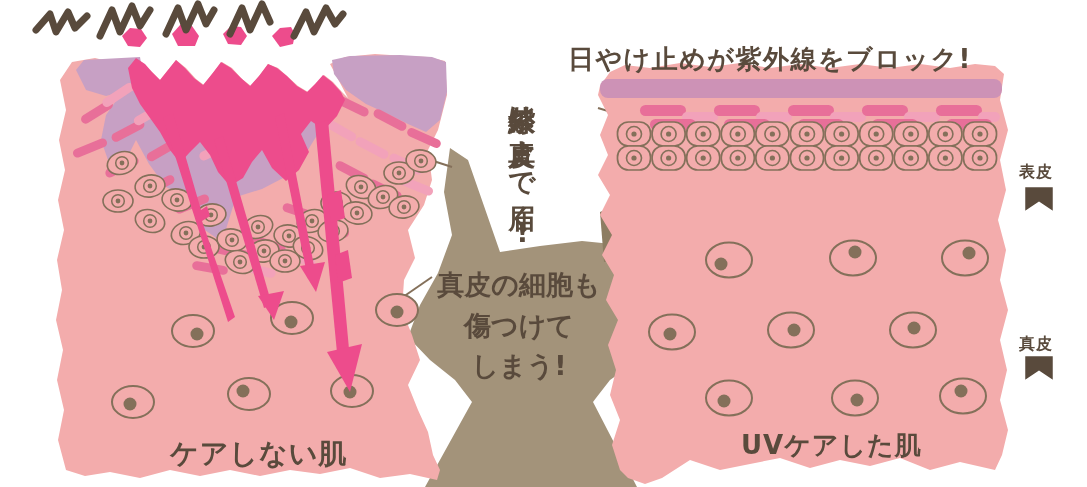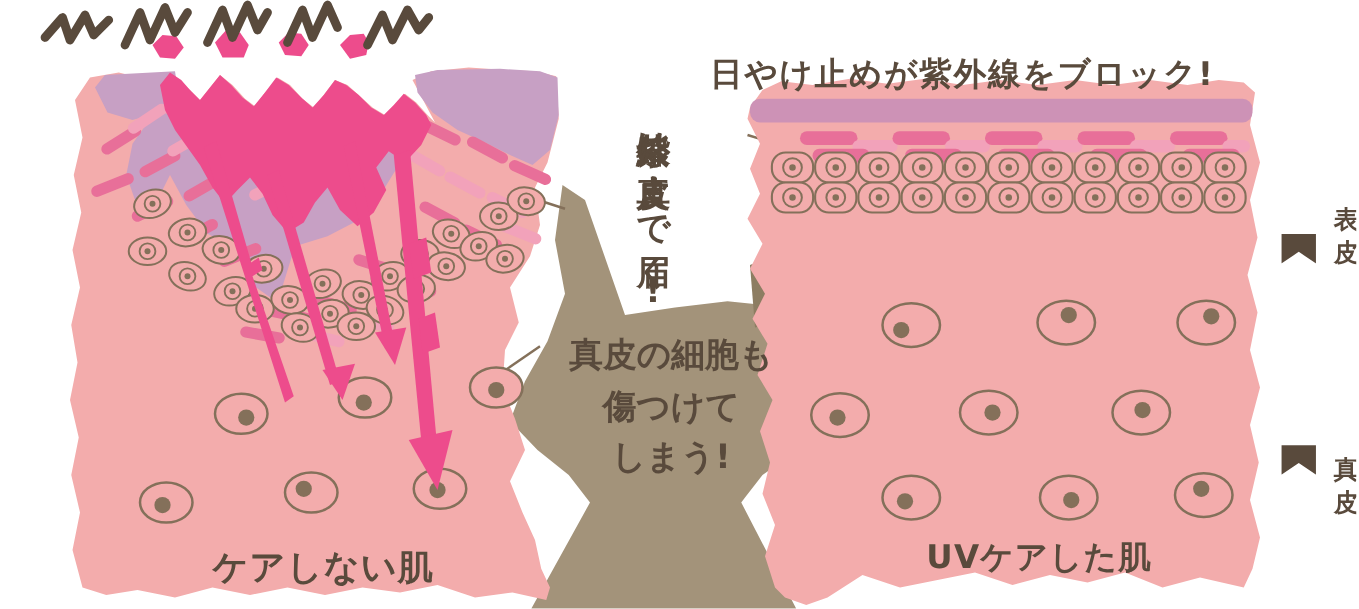--- a/index.html
+++ b/index.html
@@ -3,28 +3,28 @@
 <meta charset="utf-8">
 <style>
   html,body{margin:0;padding:0;background:#fff;}
   .stage{position:relative;width:1085px;height:487px;background:#ffffff;overflow:hidden;
          font-family:"DejaVu Sans","Liberation Sans",sans-serif;}
   .stage svg{position:absolute;left:0;top:0;}
   .lbl{position:absolute;color:#594a3c;font-weight:700;white-space:pre-line;}
   .cap-topright{left:568px;top:42px;font-size:26px;letter-spacing:1.5px;}
   .note-upper{left:503px;top:84px;height:182px;writing-mode:vertical-rl;text-orientation:upright;
               font-size:27px;line-height:1.4;letter-spacing:1px;}
-  .note-lower{left:442px;top:265px;width:190px;text-align:center;font-size:27px;line-height:1.5;}
+  .note-lower{left:424px;top:265px;width:190px;text-align:center;font-size:27px;line-height:1.5;}
   .skin-left-label{left:170px;top:435px;font-size:28px;letter-spacing:1px;}
   .skin-right-label{left:741px;top:428px;font-size:26px;letter-spacing:1px;}
-  .layer{left:1067px;font-size:20px;letter-spacing:1px;
+  .layer{left:1019px;font-size:16px;letter-spacing:1px;
          text-shadow:-2px 0 0 #fff,2px 0 0 #fff,0 -2px 0 #fff,0 2px 0 #fff,
                      -1px -1px 0 #fff,1px -1px 0 #fff,-1px 1px 0 #fff,1px 1px 0 #fff;}
   .layer-epi{top:162px;}
-  .layer-der{top:334px;margin-top:28px;}
+  .layer-der{top:334px;}
 </style>
 </head>
 <body>
 
 <div class="stage">
   <svg width="1087" height="487" viewBox="0 0 1087 487">
 
     <g>
       <path fill="#a3937a" d="M450,148 L468,160 L500,252 L540,246 L582,241 L612,244 L645,259 L670,249 L697,239
         L673,267 L649,281 L634,296 L639,340 L630,366 L610,380 L596,398 L593,402 L637,487

